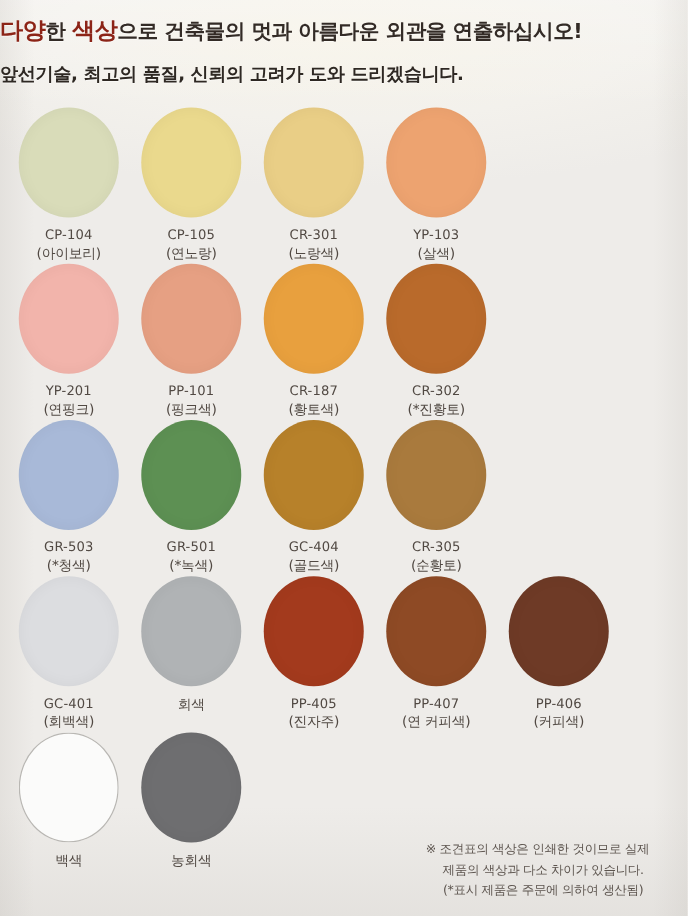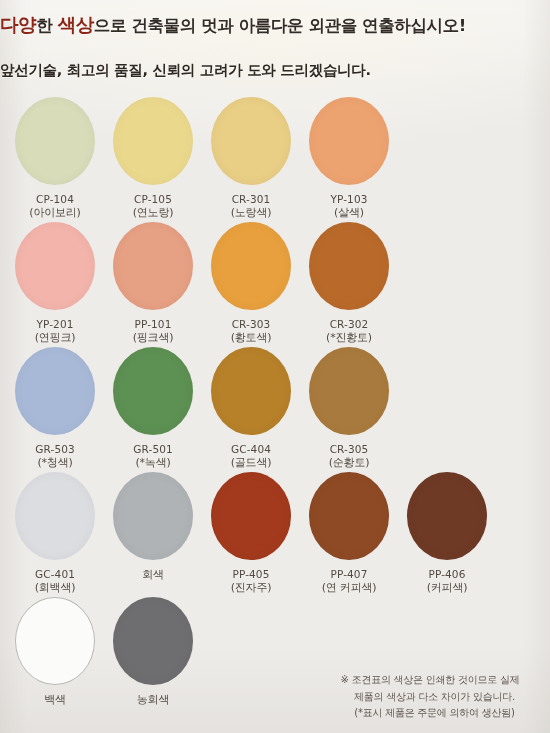--- a/index.html
+++ b/index.html
@@ -51,21 +51,21 @@
     color: #332b26;
     line-height: 1.25;
     white-space: nowrap;
     text-shadow: 0 1px 0 rgba(255,255,255,0.55);
   }
   .headline .accent {
     color: #8c2417;
     font-size: 18.5px;
   }
   .subline {
-    margin-top: 24px;
+    margin-top: 14px;
     font-size: 14.5px;
     font-weight: bold;
     letter-spacing: -0.3px;
     color: #2e2823;
     white-space: nowrap;
     text-shadow: 0 1px 0 rgba(255,255,255,0.5);
   }
 
   
   .grid {
@@ -198,21 +198,21 @@
         <div class="cell">
           <div class="swatch" style="background: rgb(230, 160, 131);"></div>
           <div class="labels">
             <span class="code">PP-101</span>
             <span class="name">(핑크색)</span>
           </div>
         </div>
         <div class="cell">
           <div class="swatch" style="background: rgb(232, 160, 62);"></div>
           <div class="labels">
-            <span class="code">CR-303</span>
+            <span class="code">CR-187</span>
             <span class="name">(황토색)</span>
           </div>
         </div>
         <div class="cell">
           <div class="swatch" style="background: rgb(185, 106, 43);"></div>
           <div class="labels">
             <span class="code">CR-302</span>
             <span class="name">(*진황토)</span>
           </div>
         </div>

